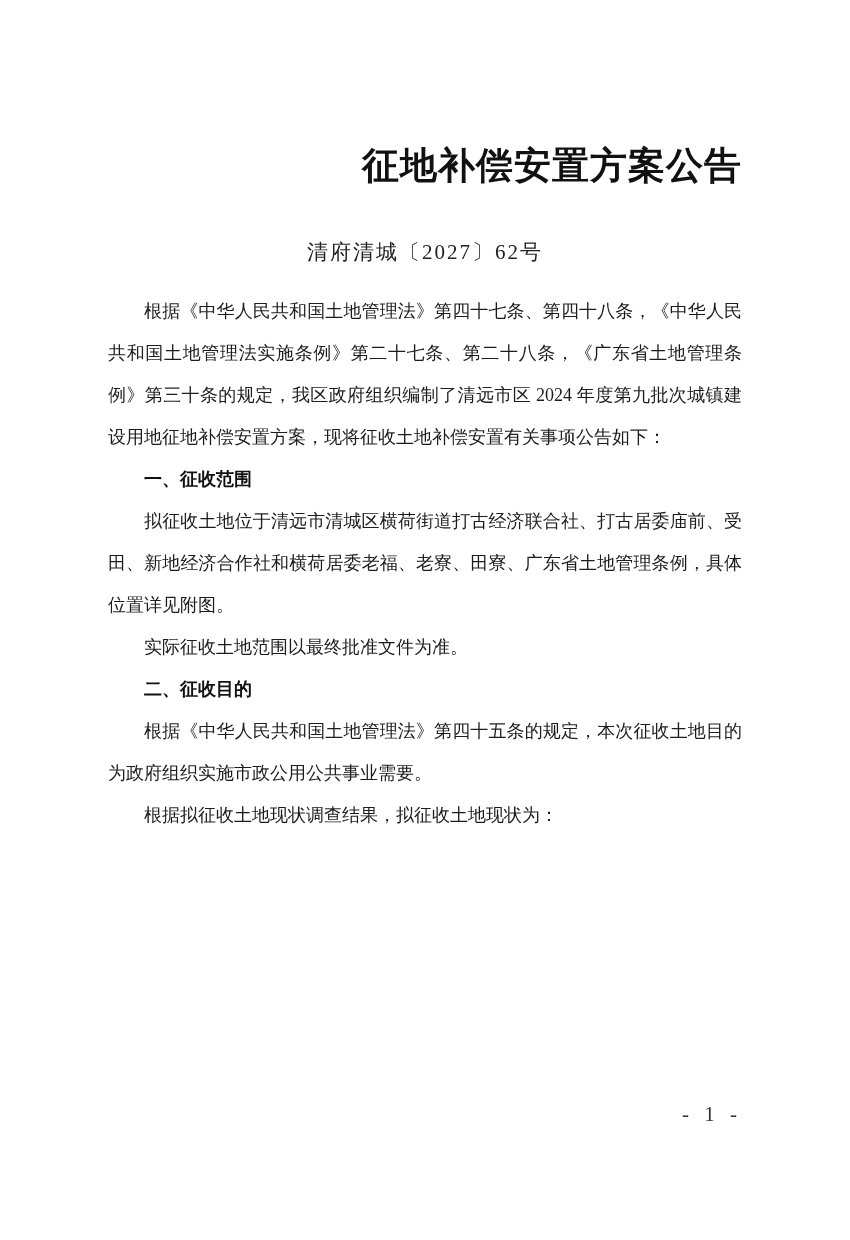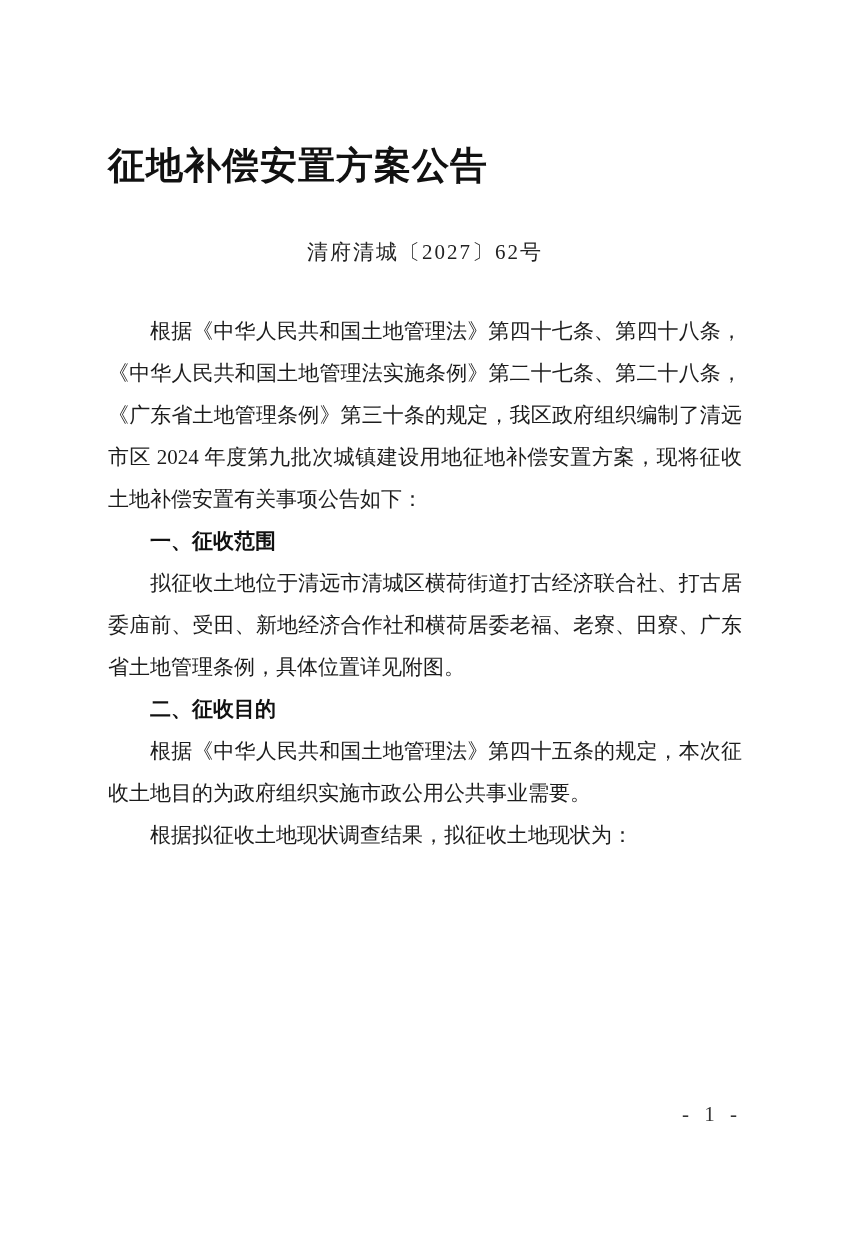--- a/index.html
+++ b/index.html
@@ -14,41 +14,41 @@
     margin: 0 auto;
     background: #ffffff;
     box-sizing: border-box;
     padding: 0 108px;
     overflow: hidden;
     color: #1c1c1c;
   }
   .doc-title {
     margin: 0;
     padding-top: 144px;
-    text-align: left;
+    text-align: right;
     font-family: "Liberation Serif", "DejaVu Serif", serif;
     font-size: 37px;
     font-weight: bold;
     line-height: 44px;
     letter-spacing: 1px;
     color: #111111;
   }
   .doc-number {
     margin-top: 49px;
     text-align: center;
     font-family: "Liberation Serif", "DejaVu Serif", serif;
     font-size: 21px;
     line-height: 30px;
     letter-spacing: 2px;
     color: #222222;
   }
   .doc-body {
-    margin-top: 43px;
+    margin-top: 23px;
     font-family: "Liberation Serif", "DejaVu Serif", serif;
-    font-size: 21px;
+    font-size: 18px;
     line-height: 42px;
     color: #1c1c1c;
   }
   .para {
     margin: 0;
     text-indent: 2em;
     text-align: justify;
   }
   .heading {
     margin: 0;
@@ -73,20 +73,21 @@
 <div class="page">
 
   <h1 class="doc-title">征地补偿安置方案公告</h1>
 
   <div class="doc-number">清府清城〔2027〕62号</div>
 
   <div class="doc-body">
     <p class="para">根据《中华人民共和国土地管理法》第四十七条、第四十八条，《中华人民共和国土地管理法实施条例》第二十七条、第二十八条，《广东省土地管理条例》第三十条的规定，我区政府组织编制了清远市区 2024 年度第九批次城镇建设用地征地补偿安置方案，现将征收土地补偿安置有关事项公告如下：</p>
     <p class="heading">一、征收范围</p>
     <p class="para">拟征收土地位于清远市清城区横荷街道打古经济联合社、打古居委庙前、受田、新地经济合作社和横荷居委老福、老寮、田寮、广东省土地管理条例，具体位置详见附图。</p>
+    <p class="para">实际征收土地范围以最终批准文件为准。</p>
     <p class="heading">二、征收目的</p>
     <p class="para">根据《中华人民共和国土地管理法》第四十五条的规定，本次征收土地目的为政府组织实施市政公用公共事业需要。</p>
     <p class="para">根据拟征收土地现状调查结果，拟征收土地现状为：</p>
   </div>
 
   <div class="page-number">- 1 -</div>
 
 </div>
 
 </body></html>

